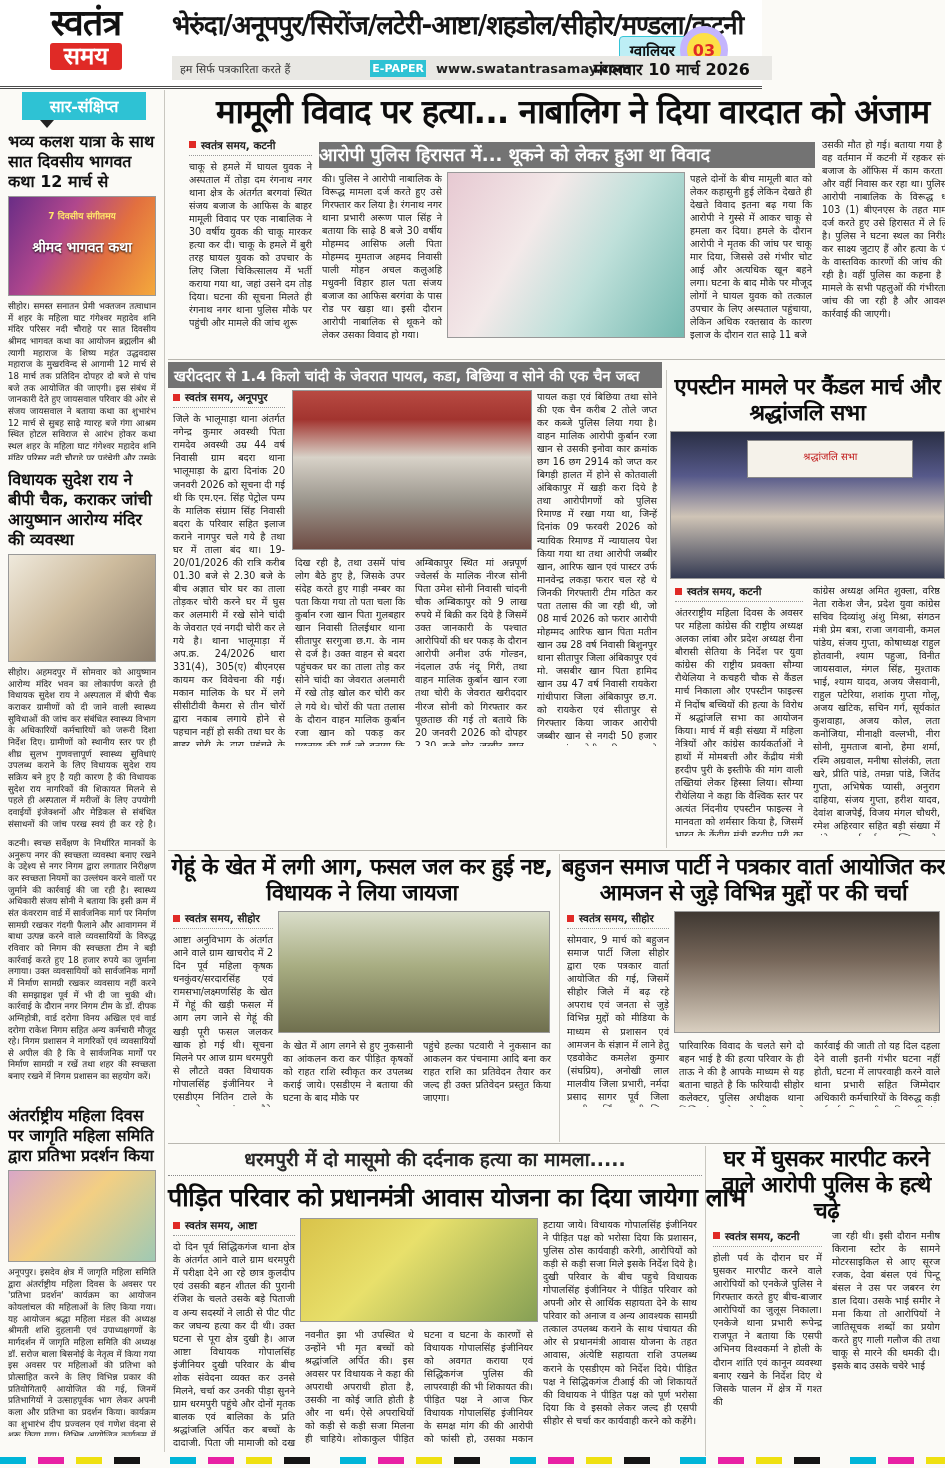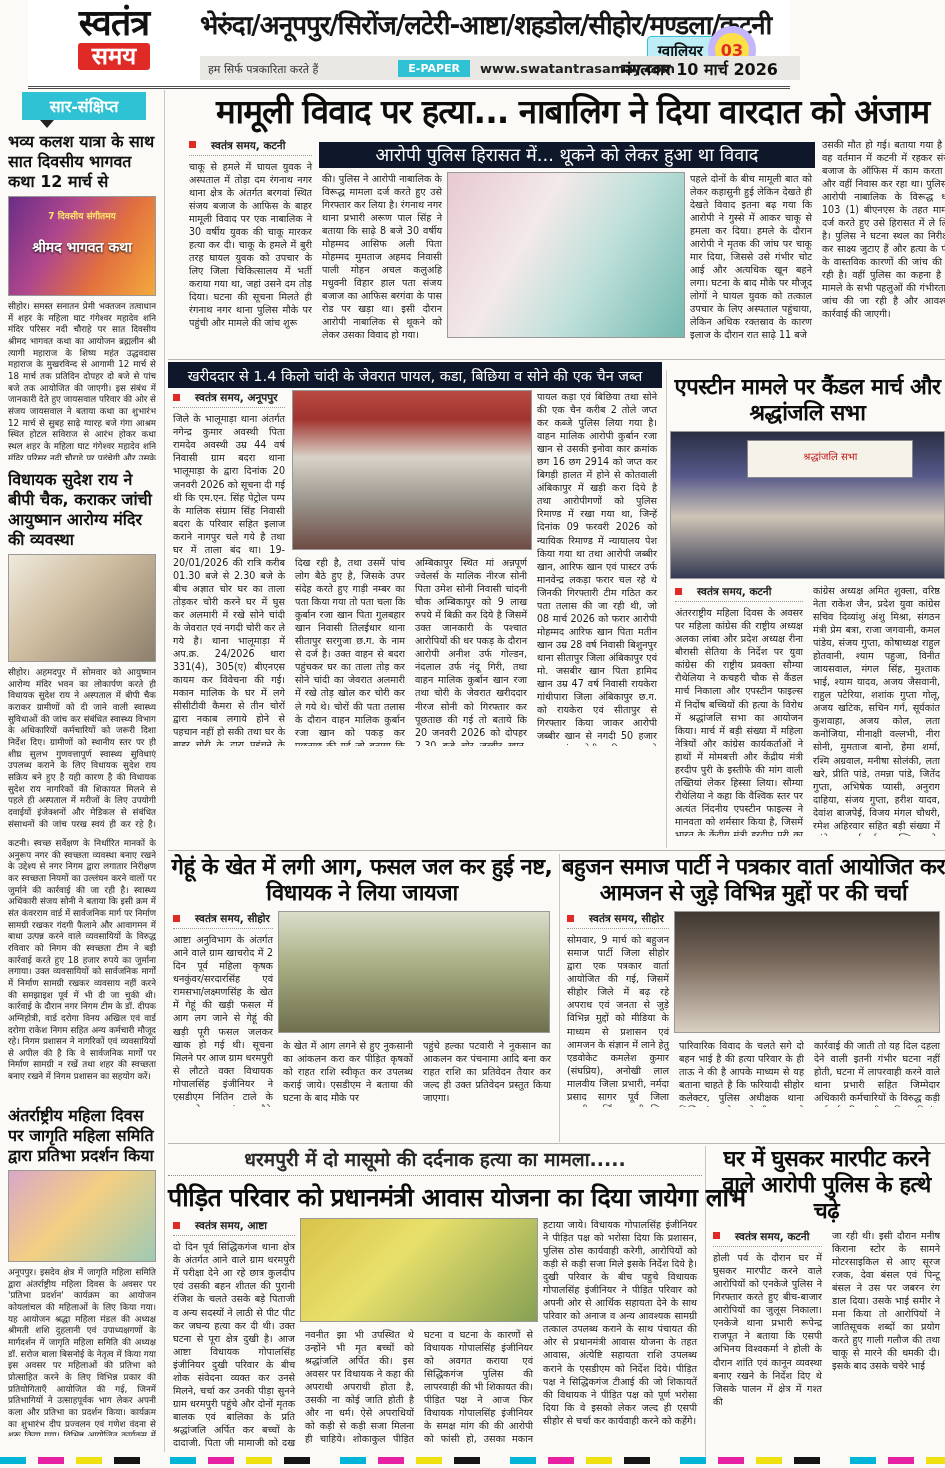--- a/index.html
+++ b/index.html
@@ -1,61 +1,61 @@
 <!DOCTYPE html>
 <html><head>
 <meta charset="utf-8">
 <style>
   html,body{margin:0;padding:0;background:#888;}
   .page{position:relative;width:945px;height:1468px;margin:0 auto;background:#fbfaf6;
         font-family:"DejaVu Sans","Liberation Sans",sans-serif;color:#1b1b1b;overflow:hidden;}
   
-  .masthead{position:absolute;left:0;top:0;width:762px;height:86px;border-bottom:3px double #4a4a4a;background:#fff;margin-left:28px;}
+  .masthead{position:absolute;left:0;top:0;width:762px;height:86px;border-bottom:3px double #4a4a4a;background:#fff;}
   .logo{position:absolute;left:10px;top:4px;width:152px;text-align:center;}
   .logo-top{font-size:36px;font-weight:bold;letter-spacing:-1px;line-height:1.05;color:#111;}
   .logo-bottom{display:inline-block;margin-top:1px;background:#e02a26;color:#fff;font-weight:bold;
                font-size:24px;line-height:1.15;padding:0 14px;border-radius:3px;}
   .cities{position:absolute;left:172px;top:6px;width:620px;font-size:26px;font-weight:bold;
           letter-spacing:-1px;color:#161616;white-space:nowrap;overflow:hidden;}
   .edition-badge{position:absolute;right:34px;top:26px;display:flex;align-items:center;}
   .ed-name{background:#bdeef5;border:1px solid #35c4d7;color:#111;font-weight:bold;font-size:15px;
            padding:3px 26px 3px 10px;border-radius:4px;}
   .ed-page{width:34px;height:34px;margin-left:-22px;border-radius:50%;background:#fde047;border:7px solid #c4b5fd;
            color:#e02a26;font-weight:bold;font-size:16px;display:flex;align-items:center;justify-content:center;}
   .subbar{position:absolute;left:172px;top:56px;width:600px;height:24px;background:#e9e8e4;
           display:flex;align-items:center;gap:10px;padding:0 8px;box-sizing:border-box;}
   .tagline{font-family:"DejaVu Serif","Liberation Serif",serif;font-size:11px;color:#333;
            flex:0 0 auto;margin-right:70px;}
-  .epaper{background:#2ec2d4;color:#fff;font-weight:bold;font-size:11px;padding:2px 10px;}
+  .epaper{background:#2ec2d4;color:#fff;font-weight:bold;font-size:11px;padding:2px 2px;}
   .website{font-size:13px;font-weight:bold;color:#222;}
   .dateline{position:absolute;right:12px;top:58px;font-size:16px;font-weight:bold;color:#111;}
   
   .sidebar{position:absolute;left:0;top:90px;width:162px;height:1362px;padding:0 6px 0 8px;box-sizing:border-box;}
   .sb-title{position:relative;margin:2px 10px 10px 14px;background:#2ec2d4;color:#fff;font-weight:bold;
             font-size:16px;text-align:center;padding:3px 0;}
   .sb-arrow{position:absolute;left:18px;bottom:-8px;width:0;height:0;border-left:7px solid transparent;
             border-right:7px solid transparent;border-top:8px solid #222;}
   .brief{overflow:hidden;border-bottom:0;margin-bottom:8px;}
   .brief h3{margin:2px 0 4px 0;font-size:16px;line-height:1.25;font-weight:bold;color:#111;}
   .brief p{margin:0;font-size:8.7px;line-height:1.34;text-align:justify;color:#222;}
   .sb-photo{width:100%;border:1px solid #999;box-sizing:border-box;margin:2px 0 5px 0;position:relative;overflow:hidden;}
   .photo-poster{height:100px;background:linear-gradient(120deg,#6a2d86 0%,#b0478d 35%,#e2703f 65%,#f4a93c 100%);}
   .poster-t1{position:absolute;left:0;top:12px;width:100%;text-align:center;color:#ffe46a;font-size:9px;font-weight:bold;}
   .poster-t2{position:absolute;left:0;top:40px;width:100%;text-align:center;color:#fff;font-size:14px;font-weight:bold;text-shadow:0 1px 2px #000;}
   .photo-clinic{height:108px;background:linear-gradient(135deg,#efe9dc 0%,#cdbb9d 45%,#8d7f6d 100%);}
   .photo-women{height:92px;background:linear-gradient(135deg,#d9a7c7 0%,#f3cf83 45%,#9fc9b4 100%);}
   
   .vrule{position:absolute;width:0;border-left:1px solid #c9c7c0;}
   .hrule{position:absolute;height:0;border-top:1px solid #b9b7b0;}
-  .byline{display:flex;align-items:center;gap:15px;font-size:10.5px;font-weight:bold;color:#222;
+  .byline{display:flex;align-items:center;gap:5px;font-size:10.5px;font-weight:bold;color:#222;
           border-bottom:1px dotted #999;padding-bottom:3px;margin-bottom:4px;}
   .byline .sq{width:7px;height:7px;background:#e02a26;flex:0 0 auto;}
   .bodyrow{display:flex;position:relative;}
   .bcol{font-size:9.6px;line-height:1.36;text-align:justify;color:#1d1d1d;padding:0 5px;box-sizing:border-box;overflow:hidden;}
-  .kicker-dark{background:#0f172a;color:#fff;font-weight:normal;text-align:center;}
+  .kicker-dark{background:#737373;color:#fff;font-weight:bold;}
   .photo{border:1px solid #999;box-sizing:border-box;position:relative;overflow:hidden;}
   
   .art-murder{position:absolute;left:168px;top:92px;width:777px;height:268px;margin-left:16px;}
   .hl-xl{font-size:33px;font-weight:bold;text-align:center;letter-spacing:-1px;white-space:nowrap;line-height:1.2;color:#0d0d0d;}
   .murder-banner{height:26px;font-size:18px;line-height:26px;margin:4px 2px 4px 2px;}
   .photo-hospital{height:166px;background:linear-gradient(120deg,#e7c9d2 0%,#f3e9e9 35%,#bfe0da 62%,#74b9b0 100%);}
   
   .art-theft{position:absolute;left:168px;top:362px;width:494px;height:486px;}
   .theft-kicker{font-size:14.5px;padding:3px 6px;margin-bottom:2px;}
   .hl-lg{font-size:29px;font-weight:bold;text-align:center;letter-spacing:-0.5px;line-height:1.14;color:#0d0d0d;margin:2px 0 6px 0;}

